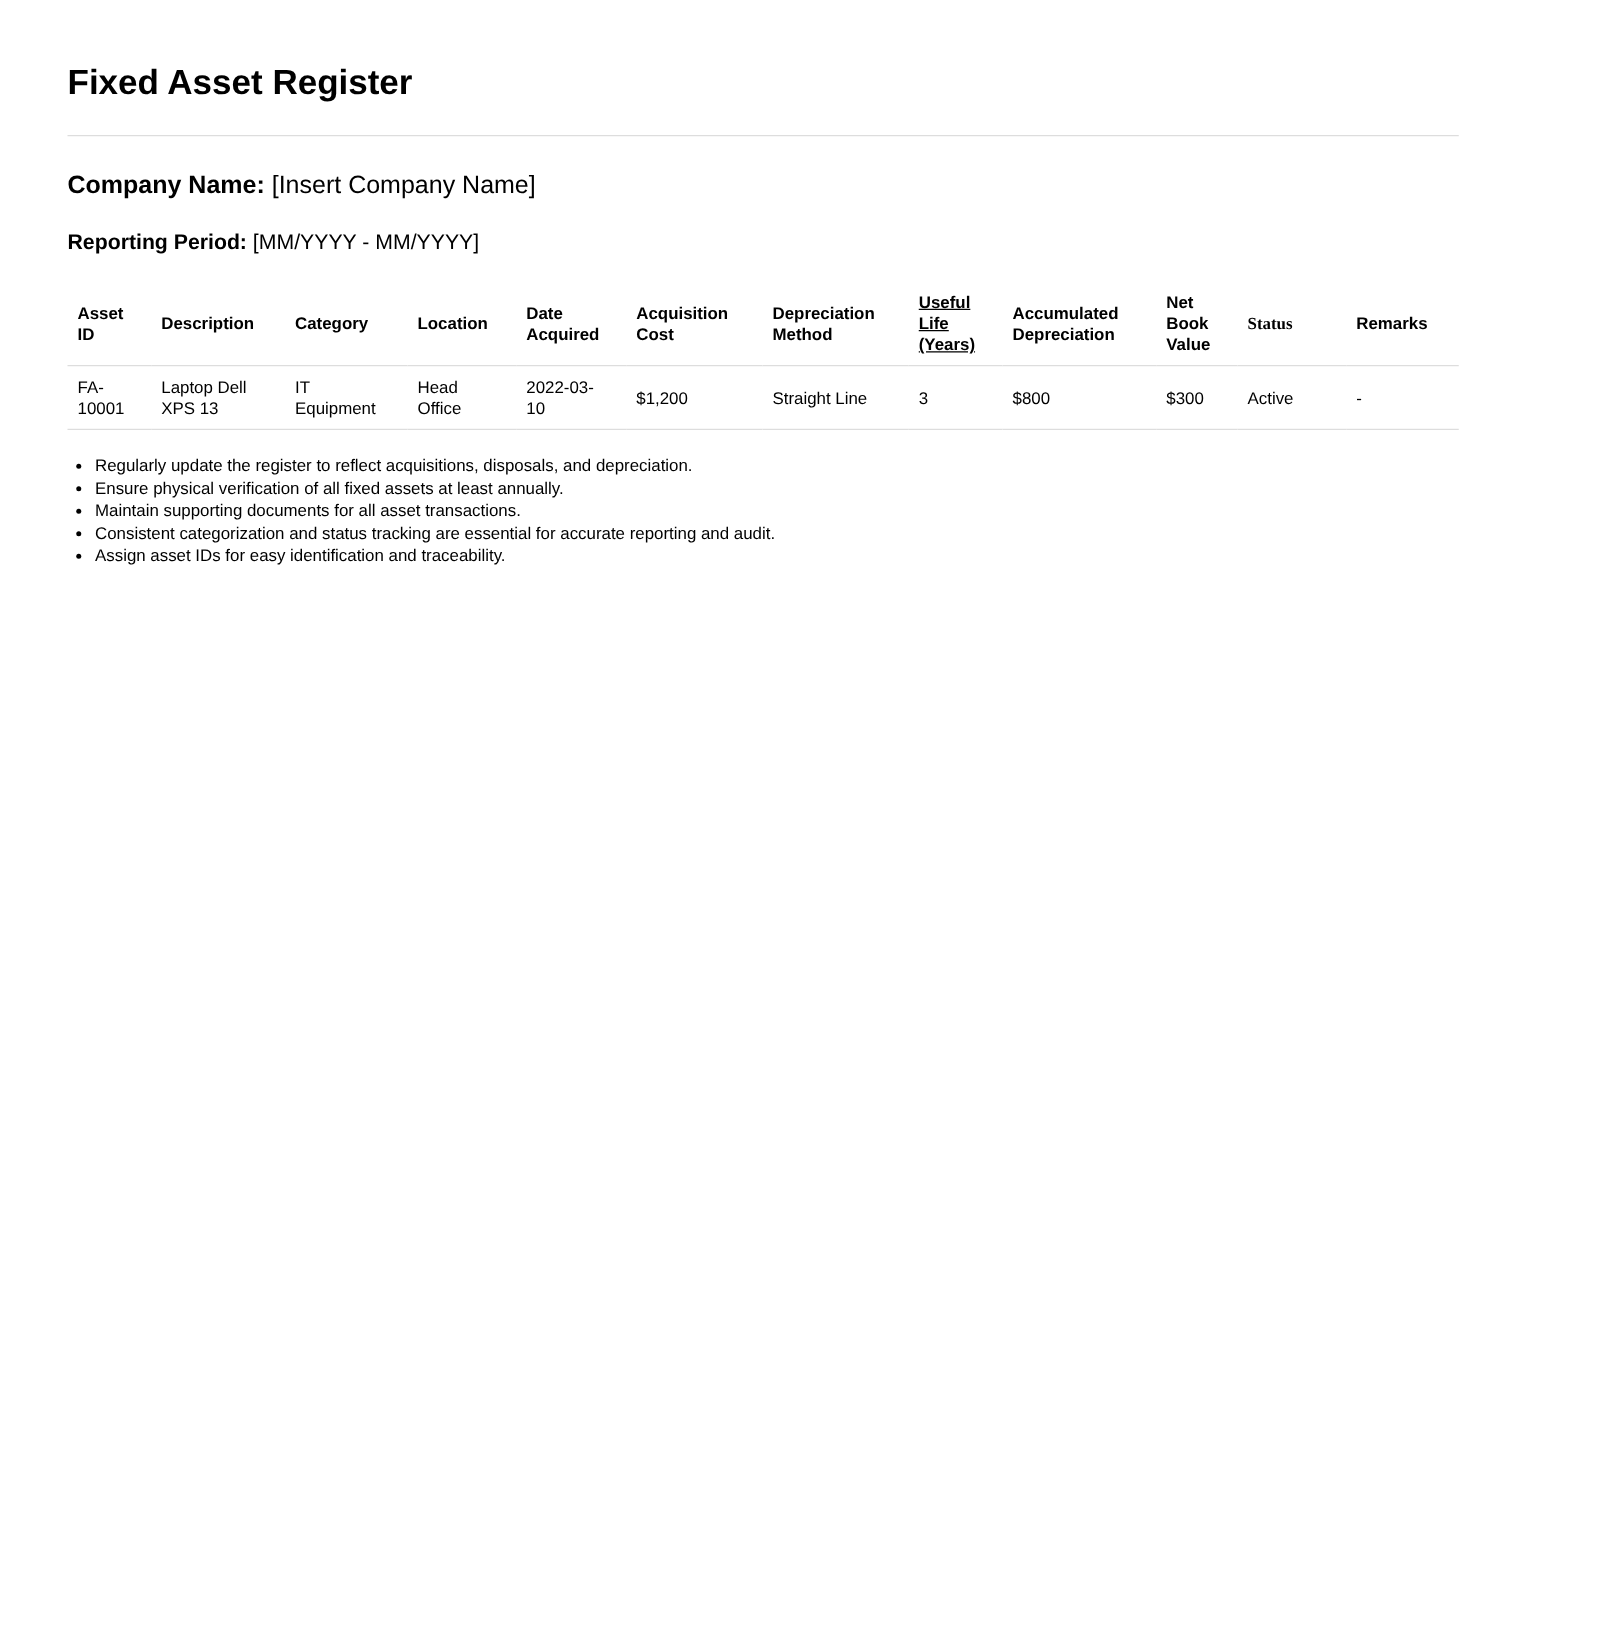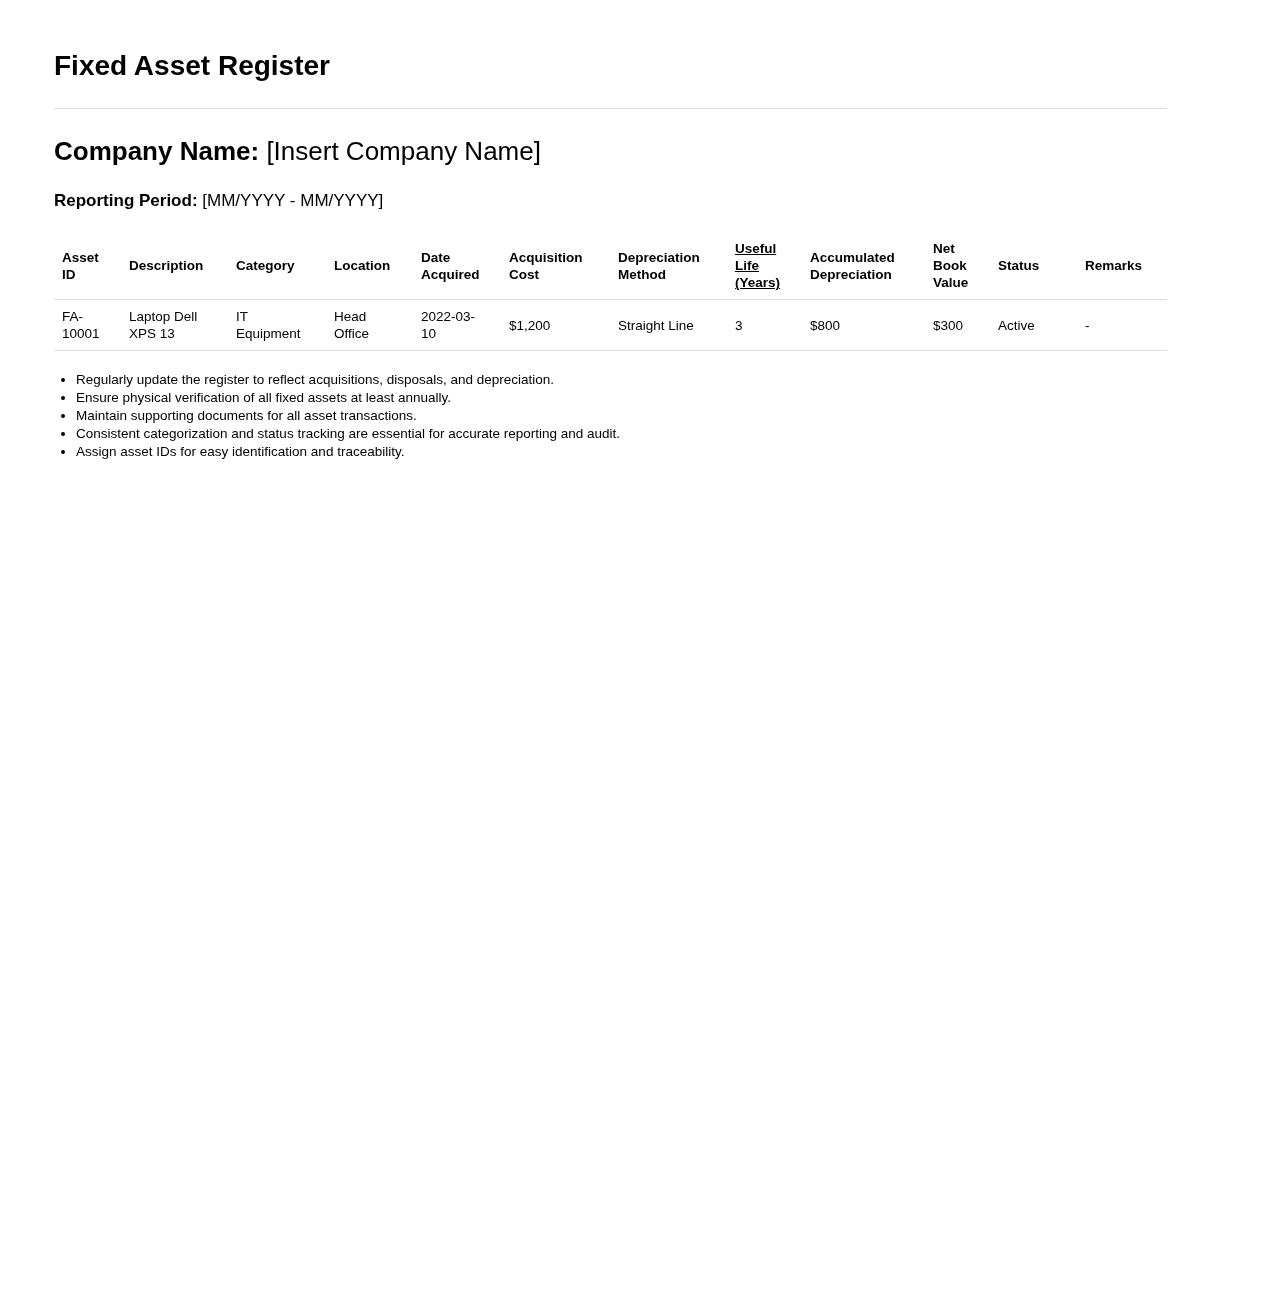--- a/index.html
+++ b/index.html
@@ -24,21 +24,21 @@
     font-weight: bold;
     margin: 0 0 26px 0;
   }
   hr.title-rule {
     border: none;
     border-top: 1px solid #dddddd;
     margin: 0;
     height: 0;
   }
   h2.company-line {
-    font-size: 26px;
+    font-size: 20px;
     line-height: 1.15;
     font-weight: bold;
     margin: 28px 0 0 0;
   }
   h2.company-line .value {
     font-weight: normal;
   }
   p.period-line {
     font-size: 17px;
     line-height: 1.3;
@@ -66,21 +66,21 @@
   .col0  { width: 67px; }
   .col1  { width: 107px; }
   .col2  { width: 98px; }
   .col3  { width: 87px; }
   .col4  { width: 88px; }
   .col5  { width: 109px; }
   .col6  { width: 117px; }
   .col7  { width: 75px; text-decoration: underline; }
   .col8  { width: 123px; }
   .col9  { width: 65px; }
-  .col10 { width: 87px; }
+  .col10 { width: 87px; font-family: Liberation Serif, serif; }
 
   h2.notes-heading {
     font-size: 20px;
     line-height: 1.15;
     font-weight: bold;
     margin: 52px 0 0 0;
   }
   ul.notes-list {
     margin: 20px 0 0 0;
     padding-left: 22px;

